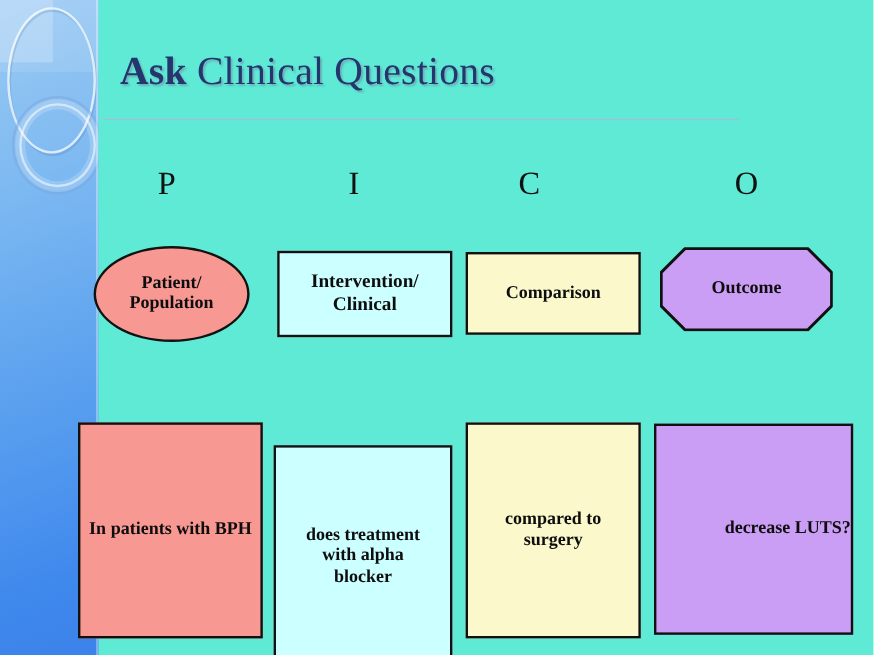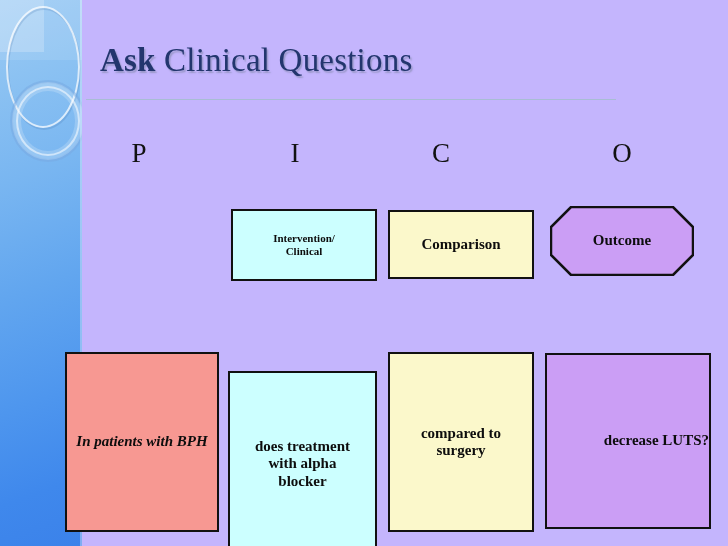--- a/index.html
+++ b/index.html
@@ -4,21 +4,21 @@
 <style>
   html, body {
     margin: 0;
     padding: 0;
     background: #ffffff;
   }
   #slide {
     position: relative;
     width: 728px;
     height: 546px;
-    background: #c4b5fd;
+    background: #5eead4;
     overflow: hidden;
     font-family: "Liberation Serif", "DejaVu Serif", serif;
   }
 
   
   #sidebar {
     position: absolute;
     left: 0; top: 0;
     width: 82px; height: 546px;
     background: linear-gradient(160deg,
@@ -133,21 +133,21 @@
     display: flex; align-items: center; justify-content: center;
     font-size: 15px;
   }
   #shape-intervention {
     position: absolute;
     left: 231px; top: 209px;
     width: 142px; height: 68px;
     background: #ccffff;
     border: 2px solid #111111;
     display: flex; align-items: center; justify-content: center;
-    font-size: 11px;
+    font-size: 16px;
   }
   #shape-comparison {
     position: absolute;
     left: 388px; top: 210px;
     width: 142px; height: 65px;
     background: #fbf8cb;
     border: 2px solid #111111;
     display: flex; align-items: center; justify-content: center;
     font-size: 15px;
   }
@@ -175,21 +175,20 @@
     font-size: 15px;
     overflow: visible;
   }
   .example-box .shape-label { white-space: nowrap; }
   .example-box.wrap .shape-label { white-space: normal; }
 
   #box-population {
     left: 65px; top: 352px;
     width: 150px; height: 176px;
     background: #f79892;
-    font-style: italic;
   }
   #box-intervention {
     left: 228px; top: 348px;
     width: 145px; height: 182px;
     background: #ccffff;
     margin-top: 23px;
   }
   #box-comparison {
     left: 388px; top: 352px;
     width: 142px; height: 176px;
@@ -219,20 +218,23 @@
   </div>
 
   <div id="title"><span id="title-strong">Ask</span><span id="title-rest"> Clinical Questions</span></div>
   <div id="title-rule"></div>
 
   <div class="pico-letter" id="pico-p">P</div>
   <div class="pico-letter" id="pico-i">I</div>
   <div class="pico-letter" id="pico-c">C</div>
   <div class="pico-letter" id="pico-o">O</div>
 
+  <div id="shape-population">
+    <div class="shape-label"><span>Patient/</span><br><span>Population</span></div>
+  </div>
 
   <div id="shape-intervention">
     <div class="shape-label"><span>Intervention/</span><br><span>Clinical</span></div>
   </div>
 
   <div id="shape-comparison">
     <div class="shape-label">Comparison</div>
   </div>
 
   <div id="shape-outcome-wrap">

